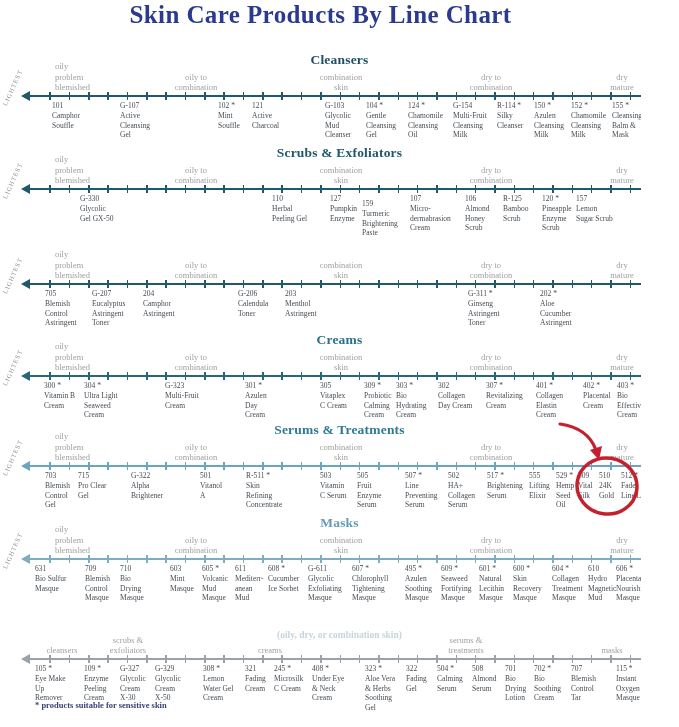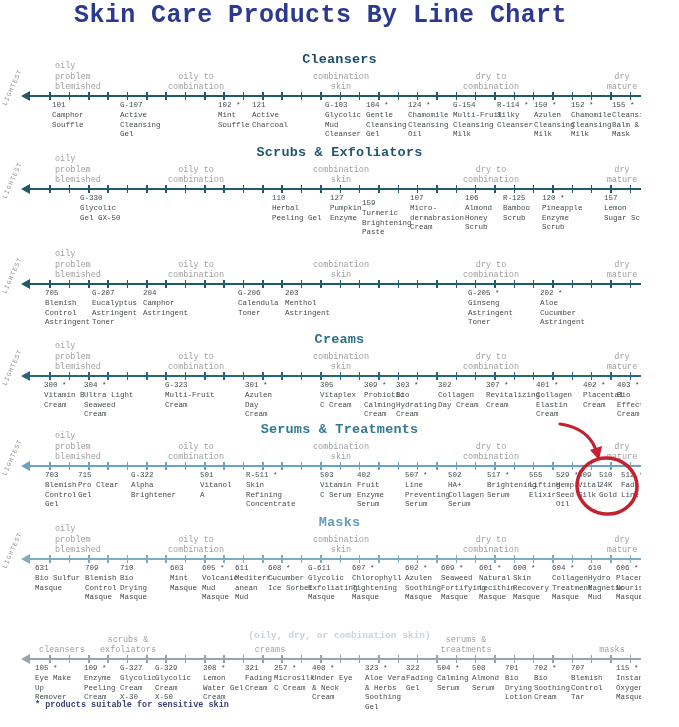--- a/index.html
+++ b/index.html
@@ -1,17 +1,17 @@
 <!DOCTYPE html>
 <html><head>
 <meta charset="utf-8">
 <style>
   html,body{margin:0;padding:0;background:#fff;}
   #page{position:relative;width:641px;height:727px;background:#ffffff;overflow:hidden;
-        font-family:Liberation Mono, monospace;}
+        font-family:Liberation Serif, serif;}
   .page-title{position:absolute;top:1px;left:0;width:100%;text-align:center;
         font-size:25px;font-weight:bold;color:#2b3a8f;letter-spacing:.4px;}
   .section{position:absolute;left:0;width:679px;height:93px;}
   .sec-title{position:absolute;top:6px;left:0;width:100%;text-align:center;
         font-weight:bold;font-size:13.5px;letter-spacing:.2px;}
   .multi .sec-title{font-size:15px;top:2px;}
   .sec-subtitle{position:absolute;top:21px;left:0;width:100%;text-align:center;
         font-size:9.5px;font-weight:bold;color:#c6d4dd;}
   .zone-label{position:absolute;bottom:46px;font-size:8.5px;line-height:1.25;
         color:#a0a0a0;white-space:pre;}
@@ -203,21 +203,21 @@
 Almond
 Honey
 Scrub</div>
         <div class="product" style="left: 503px;">R-125
 Bamboo
 Scrub</div>
         <div class="product" style="left: 542px;">120 *
 Pineapple
 Enzyme
 Scrub</div>
-        <div class="product" style="left: 604px;">157
+        <div class="product" style="left: 576px;">157
 Lemon
 Sugar Scrub</div>
       </div>
       <div class="section" style="top: 234px;">
         <div class="zone-label" style="left: 55px;">oily
 problem
 blemished</div>
         <div class="zone-label" style="left: 196px; transform: translateX(-50%); text-align: center;">oily to
 combination</div>
         <div class="zone-label" style="left: 341px; transform: translateX(-50%); text-align: center;">combination
@@ -273,21 +273,21 @@
 Toner</div>
         <div class="product" style="left: 143px;">204
 Camphor
 Astringent</div>
         <div class="product" style="left: 238px;">G-206
 Calendula
 Toner</div>
         <div class="product" style="left: 285px;">203
 Menthol
 Astringent</div>
-        <div class="product" style="left: 468px;">G-205 *
+        <div class="product" style="left: 468px;">G-311 *
 Ginseng
 Astringent
 Toner</div>
         <div class="product" style="left: 540px;">202 *
 Aloe
 Cucumber
 Astringent</div>
       </div>
       <div class="section" style="top: 326px;">
         <div class="sec-title" style="color: rgb(42, 112, 136);">Creams</div>
@@ -445,21 +445,21 @@
         <div class="product" style="left: 200px;">501
 Vitanol
 A</div>
         <div class="product" style="left: 246px;">R-511 *
 Skin
 Refining
 Concentrate</div>
         <div class="product" style="left: 320px;">503
 Vitamin
 C Serum</div>
-        <div class="product" style="left: 357px;">402
+        <div class="product" style="left: 357px;">505
 Fruit
 Enzyme
 Serum</div>
         <div class="product" style="left: 405px;">507 *
 Line
 Preventing
 Serum</div>
         <div class="product" style="left: 448px;">502
 HA+
 Collagen
@@ -565,21 +565,21 @@
 Cucumber
 Ice Sorbet</div>
         <div class="product" style="left: 308px;">G-611
 Glycolic
 Exfoliating
 Masque</div>
         <div class="product" style="left: 352px;">607 *
 Chlorophyll
 Tightening
 Masque</div>
-        <div class="product" style="left: 405px;">602 *
+        <div class="product" style="left: 405px;">495 *
 Azulen
 Soothing
 Masque</div>
         <div class="product" style="left: 441px;">609 *
 Seaweed
 Fortifying
 Masque</div>
         <div class="product" style="left: 479px;">601 *
 Natural
 Lecithin
@@ -661,21 +661,21 @@
 Glycolic
 Cream
 X-50</div>
         <div class="product" style="left: 203px;">308 *
 Lemon
 Water Gel
 Cream</div>
         <div class="product" style="left: 245px;">321
 Fading
 Cream</div>
-        <div class="product" style="left: 274px;">257 *
+        <div class="product" style="left: 274px;">245 *
 Microsilk
 C Cream</div>
         <div class="product" style="left: 312px;">408 *
 Under Eye
 &amp; Neck
 Cream</div>
         <div class="product" style="left: 365px;">323 *
 Aloe Vera
 &amp; Herbs
 Soothing

